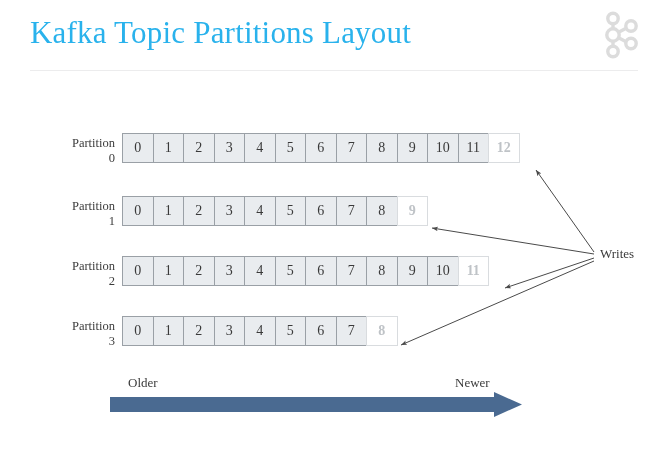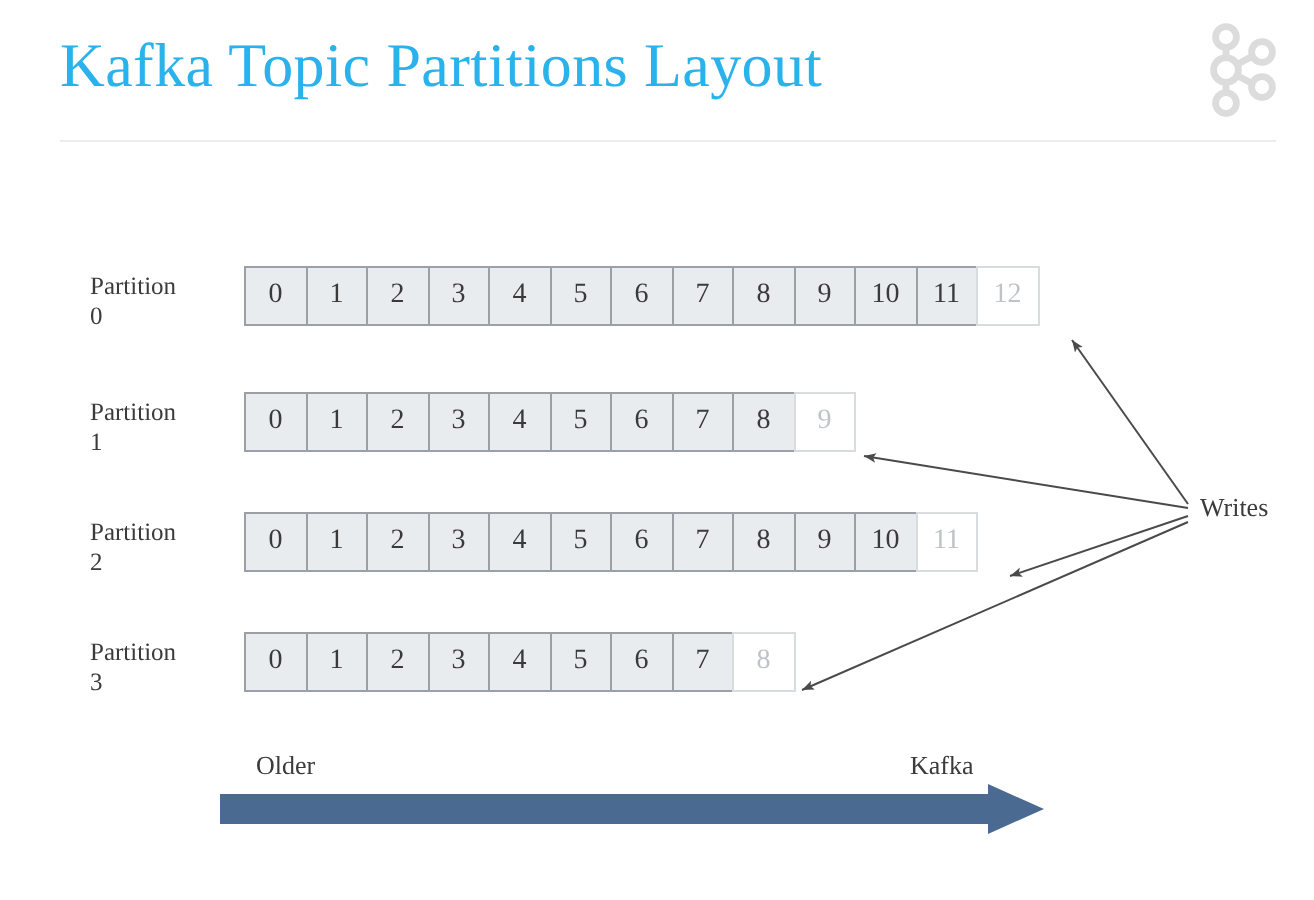--- a/index.html
+++ b/index.html
@@ -66,21 +66,21 @@
 
   .partition-row {
     position: absolute;
     left: 0;
     height: 40px;
   }
   .partition-label {
     position: absolute;
     left: 45px;
     width: 70px;
-    text-align: left;
+    text-align: right;
     font-size: 12.5px;
     line-height: 15px;
     color: #3b3b3b;
     white-space: nowrap;
   }
   .partition-label .pl-name { display: block; }
   .partition-label .pl-index { display: block; }
 
   .log-track {
     position: absolute;
@@ -103,20 +103,21 @@
     color: #3a3a3a;
     background: #e9ecef;
     border: 1px solid #9aa0a6;
     margin-left: -1px;
   }
   .cell:first-child { margin-left: 0; }
   .cell.empty {
     background: #ffffff;
     color: #bfc3c7;
     border-color: #d9dcdf;
+    font-weight: bold;
   }
 
   
   #writes-label {
     position: absolute;
     left: 600px;
     top: 246px;
     font-size: 13px;
     color: #3b3b3b;
     white-space: nowrap;
@@ -264,19 +265,19 @@
         <div class="cell">5</div>
         <div class="cell">6</div>
         <div class="cell">7</div>
         <div class="cell empty">8</div>
       </div>
     </div>
 
     <div id="writes-label">Writes</div>
 
     <div id="older-label">Older</div>
-    <div id="newer-label">Kafka</div>
+    <div id="newer-label">Newer</div>
     <svg id="time-arrow-svg" aria-hidden="true">
       <polygon points="0,5 384,5 384,0 412,12.5 384,25 384,20 0,20" fill="#4a6a91"></polygon>
     </svg>
 
   </div>
 </div>
 
 </body></html>

